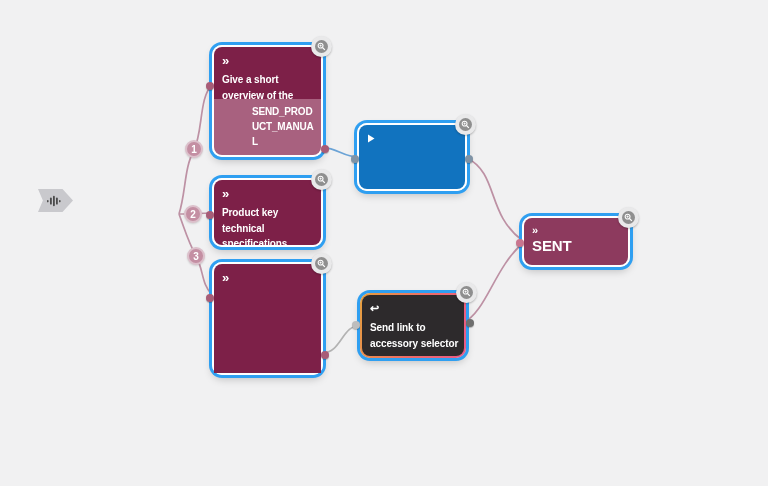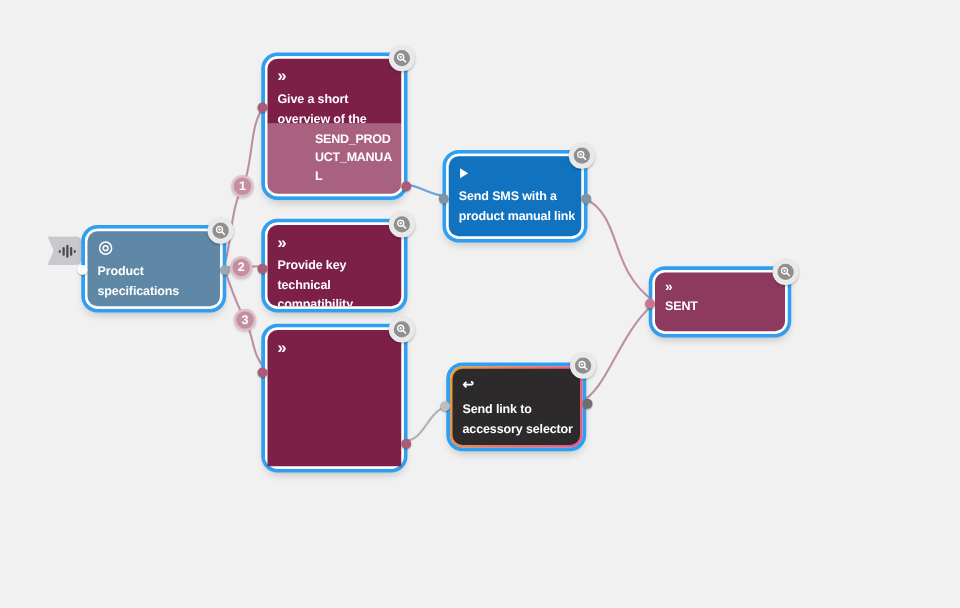--- a/index.html
+++ b/index.html
@@ -133,43 +133,20 @@
   <div class="start-flag">
     <svg width="15" height="12" viewBox="0 0 15 12">
       <rect x="1" y="5" width="1.6" height="2.4" rx="0.8" fill="#4a4a4a"></rect>
       <rect x="4" y="2.6" width="1.8" height="7" rx="0.9" fill="#4a4a4a"></rect>
       <rect x="7" y="0.8" width="1.8" height="10.4" rx="0.9" fill="#4a4a4a"></rect>
       <rect x="10" y="2.6" width="1.8" height="7" rx="0.9" fill="#4a4a4a"></rect>
       <rect x="13" y="5" width="1.6" height="2.4" rx="0.8" fill="#4a4a4a"></rect>
     </svg>
   </div>
 
-  <div class="node single fill-steel" style="left:68px; top:183px; width:110px; height:64px;">
-    <div class="zoom-badge">
-      <span class="zb-inner">
-        <svg width="9" height="9" viewBox="0 0 10 10">
-            <circle cx="4" cy="4" r="2.7" fill="none" stroke="#fff" stroke-width="1.2"></circle>
-            <line x1="6.1" y1="6.1" x2="8.7" y2="8.7" stroke="#fff" stroke-width="1.3"></line>
-            <line x1="4" y1="2.8" x2="4" y2="5.2" stroke="#fff" stroke-width="0.9"></line>
-            <line x1="2.8" y1="4" x2="5.2" y2="4" stroke="#fff" stroke-width="0.9"></line>
-          </svg>
-      </span>
-    </div>
-    <div class="label-area">
-      <span class="node-icon">
-        <svg width="13" height="13" viewBox="0 0 14 14">
-            <circle cx="7" cy="7" r="5.2" fill="none" stroke="#fff" stroke-width="1.3"></circle>
-            <circle cx="7" cy="7" r="2.1" fill="none" stroke="#fff" stroke-width="1.2"></circle>
-          </svg>
-      </span>
-      <div class="node-label">Product specifications</div>
-    </div>
-    <span class="port pl p-white" style="top:27px;"></span>
-    <span class="port pr p-gray" style="top:27px;"></span>
-  </div>
 
   <div class="node fill-maroon" style="left:212px; top:45px; width:111px; height:112px;">
     <div class="zoom-badge">
       <span class="zb-inner">
         <svg width="9" height="9" viewBox="0 0 10 10">
             <circle cx="4" cy="4" r="2.7" fill="none" stroke="#fff" stroke-width="1.2"></circle>
             <line x1="6.1" y1="6.1" x2="8.7" y2="8.7" stroke="#fff" stroke-width="1.3"></line>
             <line x1="4" y1="2.8" x2="4" y2="5.2" stroke="#fff" stroke-width="0.9"></line>
             <line x1="2.8" y1="4" x2="5.2" y2="4" stroke="#fff" stroke-width="0.9"></line>
           </svg>
@@ -190,21 +167,21 @@
         <svg width="9" height="9" viewBox="0 0 10 10">
             <circle cx="4" cy="4" r="2.7" fill="none" stroke="#fff" stroke-width="1.2"></circle>
             <line x1="6.1" y1="6.1" x2="8.7" y2="8.7" stroke="#fff" stroke-width="1.3"></line>
             <line x1="4" y1="2.8" x2="4" y2="5.2" stroke="#fff" stroke-width="0.9"></line>
             <line x1="2.8" y1="4" x2="5.2" y2="4" stroke="#fff" stroke-width="0.9"></line>
           </svg>
       </span>
     </div>
     <div class="label-area">
       <span class="node-icon">»</span>
-      <div class="node-label">Provide key technical compatibility</div>
+      <div class="node-label">Product key technical specifications</div>
     </div>
     <span class="port pl p-rose" style="top:31px;"></span>
   </div>
 
   <div class="node fill-maroon" style="left:212px; top:262px; width:111px; height:113px;">
     <div class="zoom-badge">
       <span class="zb-inner">
         <svg width="9" height="9" viewBox="0 0 10 10">
             <circle cx="4" cy="4" r="2.7" fill="none" stroke="#fff" stroke-width="1.2"></circle>
             <line x1="6.1" y1="6.1" x2="8.7" y2="8.7" stroke="#fff" stroke-width="1.3"></line>
@@ -230,21 +207,20 @@
             <line x1="2.8" y1="4" x2="5.2" y2="4" stroke="#fff" stroke-width="0.9"></line>
           </svg>
       </span>
     </div>
     <div class="label-area">
       <span class="node-icon">
         <svg width="8" height="9" viewBox="0 0 8 9">
             <path d="M1 0.5 L7.5 4.5 L1 8.5 Z" fill="#fff"></path>
           </svg>
       </span>
-      <div class="node-label">Send SMS with a product manual link</div>
     </div>
     <span class="port pl p-slate" style="top:30px;"></span>
     <span class="port pr p-slate" style="top:30px;"></span>
   </div>
 
   <div class="node single grad-border" style="left:360px; top:293px; width:106px; height:65px;">
     <div class="zoom-badge">
       <span class="zb-inner">
         <svg width="9" height="9" viewBox="0 0 10 10">
             <circle cx="4" cy="4" r="2.7" fill="none" stroke="#fff" stroke-width="1.2"></circle>
@@ -268,21 +244,21 @@
         <svg width="9" height="9" viewBox="0 0 10 10">
             <circle cx="4" cy="4" r="2.7" fill="none" stroke="#fff" stroke-width="1.2"></circle>
             <line x1="6.1" y1="6.1" x2="8.7" y2="8.7" stroke="#fff" stroke-width="1.3"></line>
             <line x1="4" y1="2.8" x2="4" y2="5.2" stroke="#fff" stroke-width="0.9"></line>
             <line x1="2.8" y1="4" x2="5.2" y2="4" stroke="#fff" stroke-width="0.9"></line>
           </svg>
       </span>
     </div>
     <div class="label-area" style="padding-top:6px;">
       <span class="node-icon" style="font-size:11px; height:12px; margin-bottom:2px;">»</span>
-      <div class="node-label" style="font-size:10px;">SENT</div>
+      <div class="node-label" style="font-size:15px;">SENT</div>
     </div>
     <span class="port pl p-pink" style="top:21px;"></span>
   </div>
 
   <div class="num-badge" style="left:185px; top:140px;">1</div>
   <div class="num-badge" style="left:184px; top:205px;">2</div>
   <div class="num-badge" style="left:187px; top:247px;">3</div>
 
 </div>
 

